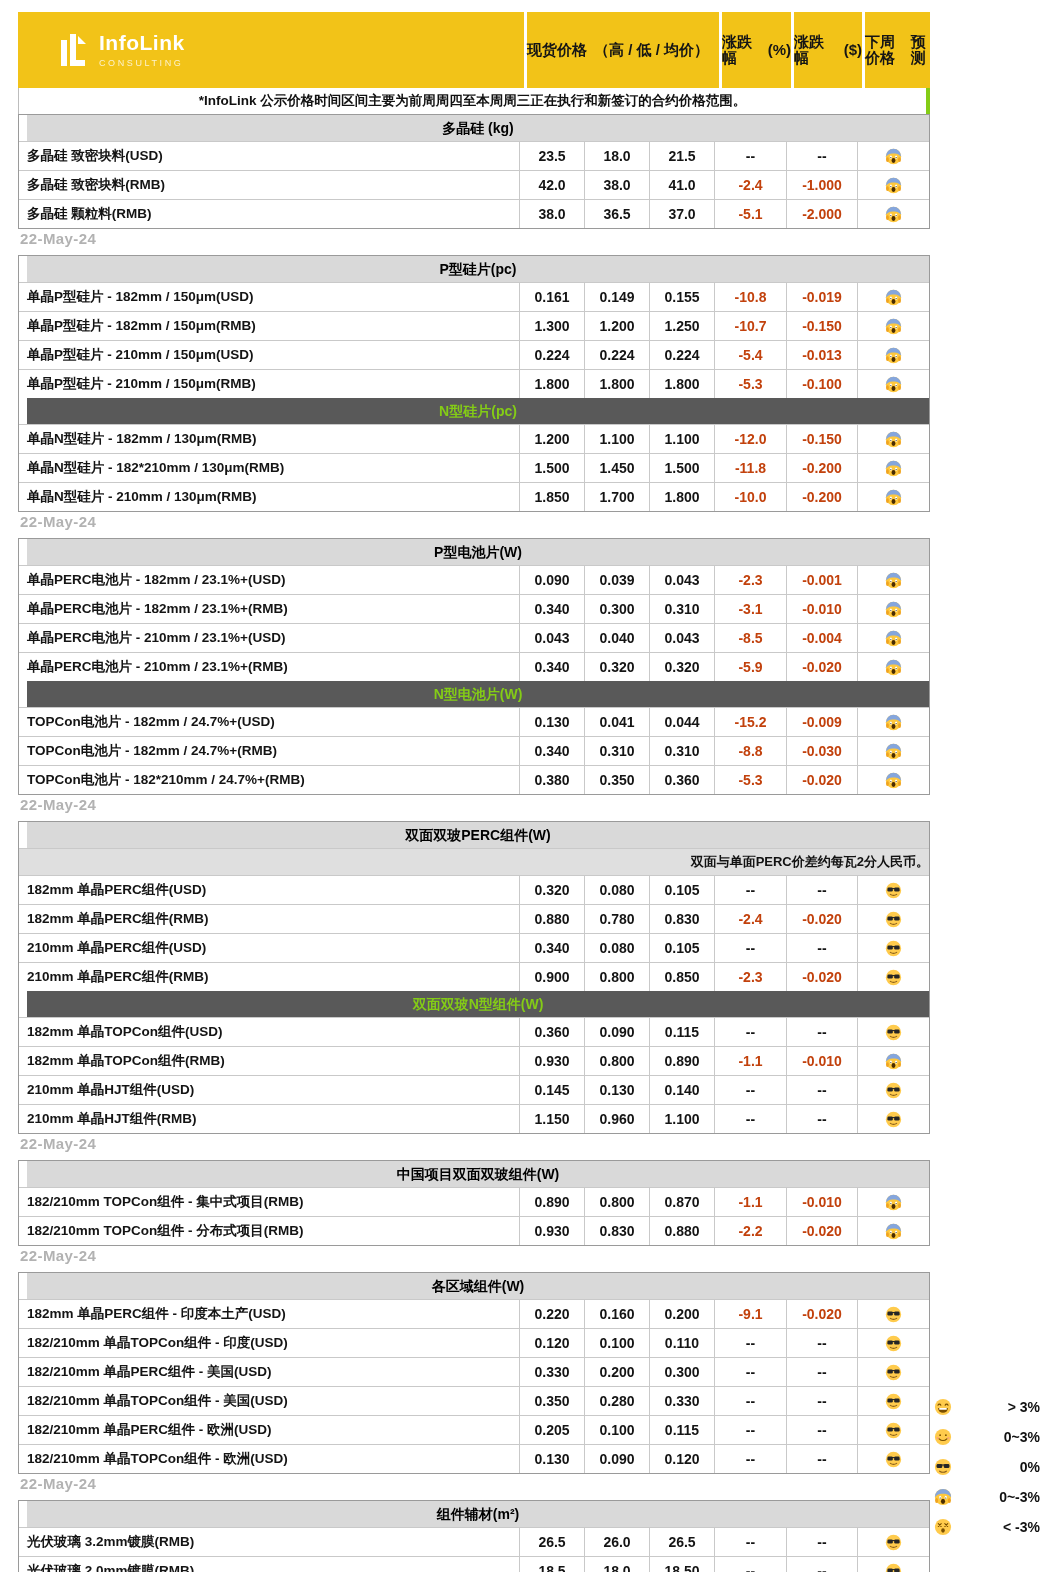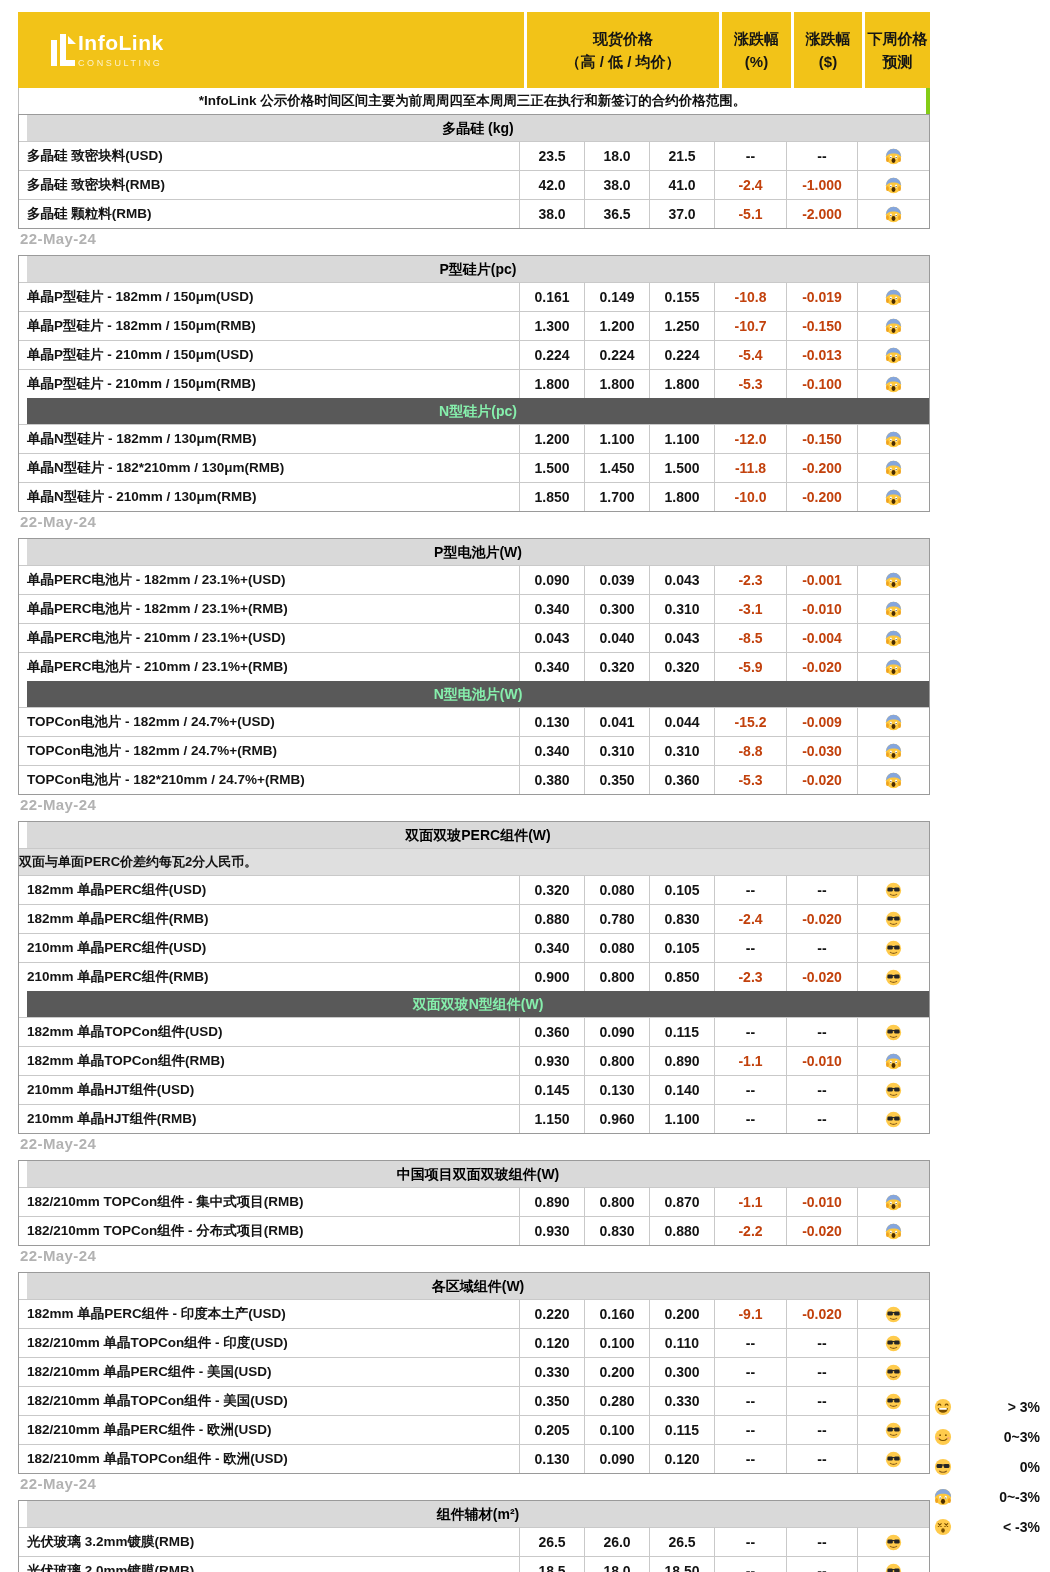--- a/index.html
+++ b/index.html
@@ -5,37 +5,37 @@
   html,body{margin:0;padding:0;}
   body{
     width:1050px;height:1572px;position:relative;background:#ffffff;
     font-family:"Liberation Sans","DejaVu Sans",sans-serif;color:#111;
     overflow:hidden;
   }
   .sheet{position:absolute;left:18px;top:12px;width:912px;}
 
   
   .yhead{display:flex;height:76px;background:#F2C318;}
-  .yh-logo{flex:1;display:flex;align-items:center;padding-left:32px;box-sizing:border-box;}
+  .yh-logo{flex:1;display:flex;align-items:center;padding-left:42px;gap:11px;box-sizing:border-box;}
   .logo-text .brand{color:#fff;font-size:21px;font-weight:bold;letter-spacing:.5px;line-height:22px;}
   .logo-text .tagline{color:rgba(255,255,255,.78);font-size:9px;letter-spacing:2.6px;margin-top:4px;}
-  .yh-col{display:flex;flex-direction:column;align-items:center;justify-content:center;gap:7px;
+  .yh-col{display:flex;flex-direction:row;align-items:center;justify-content:flex-start;gap:7px;
           font-weight:bold;font-size:15px;color:#151515;border-left:3px solid #fff;box-sizing:border-box;line-height:16px;}
   .w-price{width:195px}.w-pct{width:72px}.w-usd{width:71px}.w-fc{width:68px}
 
   
   .note{height:26px;line-height:26px;text-align:center;font-weight:bold;font-size:13.5px;
         border-left:1px solid #bdbdbd;border-right:4px solid #84cc16;background:#fff;}
 
   
   .block{border:1px solid #9a9a9a;background:#fff;}
   .sec-head{height:26px;line-height:26px;text-align:center;font-weight:bold;font-size:14px;
             background:#D9D9D9;color:#000;margin-left:8px;}
-  .sec-head.dark{background:#595959;color:#86efac;}
-  .sec-sub{height:26px;line-height:26px;text-align:left;font-weight:bold;font-size:13px;
+  .sec-head.dark{background:#595959;color:#84cc16;}
+  .sec-sub{height:26px;line-height:26px;text-align:right;font-weight:bold;font-size:13px;
            background:#DFDFDF;border-top:1px solid #c9c9c9;}
   .row{display:flex;height:28px;border-top:1px solid #c9c9c9;background:#fff;align-items:center;}
   .cell{display:flex;align-items:center;justify-content:center;font-size:14px;font-weight:600;
         color:#141414;border-left:1px solid #c9c9c9;box-sizing:border-box;height:100%;}
   .cell.label{flex:1;justify-content:flex-start;padding-left:8px;border-left:none;
               font-size:13.5px;font-weight:bold;white-space:nowrap;overflow:hidden;}
   .c-n{width:65px}.c-pct{width:72px}.c-usd{width:71px}.c-fc{width:72px}
   .neg{color:#c2410c;}
   .emo{width:17px;height:17px;display:block;}
   .date{font-size:15px;color:#b2b2b2;margin:3px 0 5px 2px;height:14px;line-height:14px;

